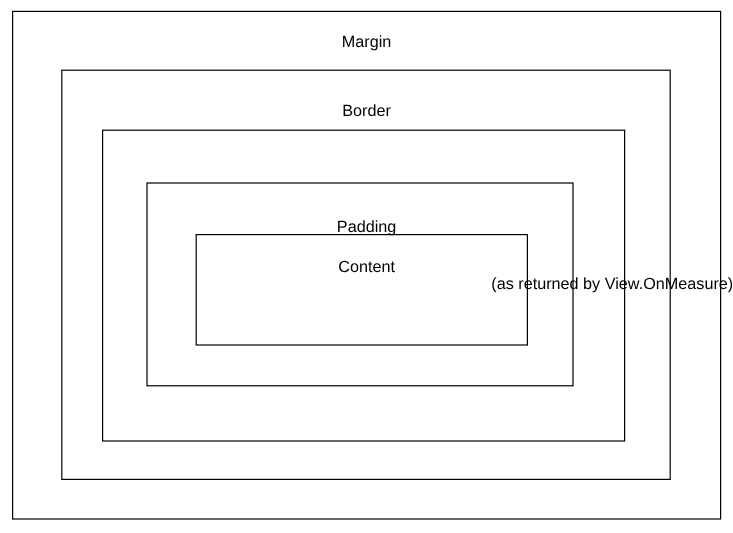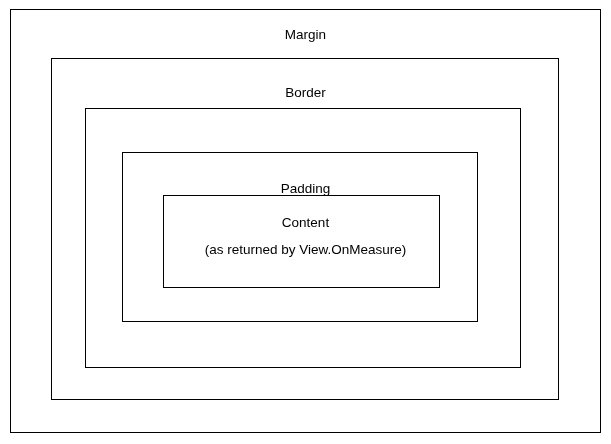--- a/index.html
+++ b/index.html
@@ -64,21 +64,21 @@
     font-size: 13.5px;
     line-height: 17px;
     color: #000000;
     white-space: nowrap;
   }
   #label-margin  { top: 26px; }
   #label-border  { top: 72px; margin-top: 12px; }
   #label-skin    { top: 118px; }
   #label-padding { top: 180px; }
   #label-content-title { top: 214px; }
-  #label-content-note  { top: 241px; }
+  #label-content-note  { top: 228px; text-align: right; }
 </style>
 </head>
 <body>
 
 <div id="diagram-canvas">
 
   <div class="box" id="box-margin"></div>
 
   <div class="box" id="box-border"></div>
 

